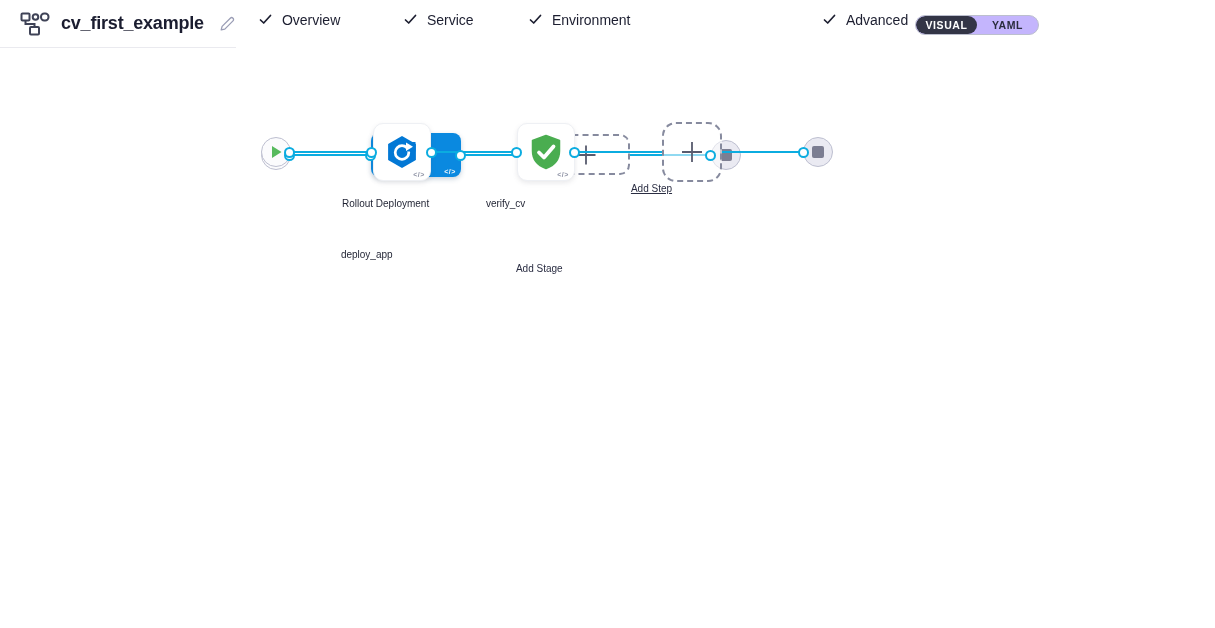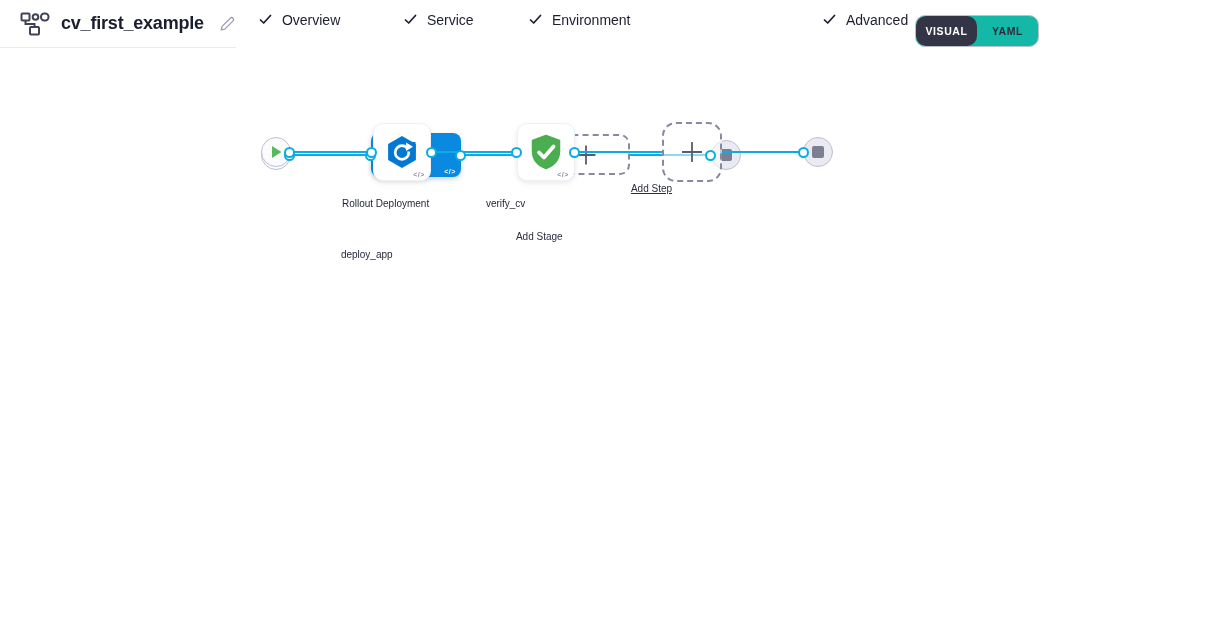--- a/index.html
+++ b/index.html
@@ -5,22 +5,22 @@
   * { margin:0; padding:0; box-sizing:border-box; }
   html,body { width:1215px; height:628px; overflow:hidden; background:#fff;
               font-family:"Liberation Sans", sans-serif; }
   .app { width:1215px; height:628px; display:flex; flex-direction:row; }
 
   
   .header { height:48px; background:#fff; border-bottom:1px solid #eaeaef;
             display:flex; align-items:center; padding:0 0 0 20px; position:relative; flex:none; }
   .header .title { font-size:18px; font-weight:700; color:#1b1d30; margin-left:11px; letter-spacing:-0.2px; }
   .header .pencil { margin-left:14px; cursor:pointer; display:flex; }
-  .toggle { position:absolute; left:915px; top:15px; width:124px; height:32px;
-            border:1px solid #bcbfce; border-radius:10px; background:#14b8a6;
+  .toggle { position:absolute; left:915px; top:15px; width:124px; height:20px;
+            border:1px solid #bcbfce; border-radius:10px; background:#c4b5fd;
             display:flex; align-items:stretch; overflow:hidden; }
   .toggle .opt { flex:1; display:flex; align-items:center; justify-content:center;
                  font-size:10.5px; font-weight:700; letter-spacing:0.6px; color:#2a2c3d;
                  border-radius:10px; cursor:pointer; }
   .toggle .opt.active { background:#333546; color:#fff; }
 
   
   .canvas { position:relative; flex:none; }
   .canvas-top { height:263px;
     background-color:#f1f8fc;
@@ -133,21 +133,21 @@
     <div class="terminal stop" style="left:475px; top:140px;">
       <span class="stop-square"></span>
     </div>
 
     <div class="ring" style="left:48.5px; top:149.5px;"></div>
     <div class="ring" style="left:129.5px; top:149.5px;"></div>
     <div class="ring" style="left:219.5px; top:149.5px;"></div>
     <div class="ring" style="left:469.5px; top:149.5px;"></div>
 
     <div class="node-label name" style="left:105px; top:244px; width:140px;">deploy_app</div>
-    <div class="node-label" style="left:280px; top:226px; width:140px;">Add Stage</div>
+    <div class="node-label" style="left:280px; top:258px; width:140px;">Add Stage</div>
   </div>
 
   <div class="tabbar">
     <div class="tab" style="left:23px;text-align:center;">
       <span class="check">
         <svg width="13" height="11" viewBox="0 0 13 11" fill="none" stroke="#1c1e30" stroke-width="1.7" stroke-linecap="round" stroke-linejoin="round">
             <polyline points="1.5,6 4.7,9 11.5,1.5"></polyline>
           </svg>
       </span>
       <span>Overview</span>

